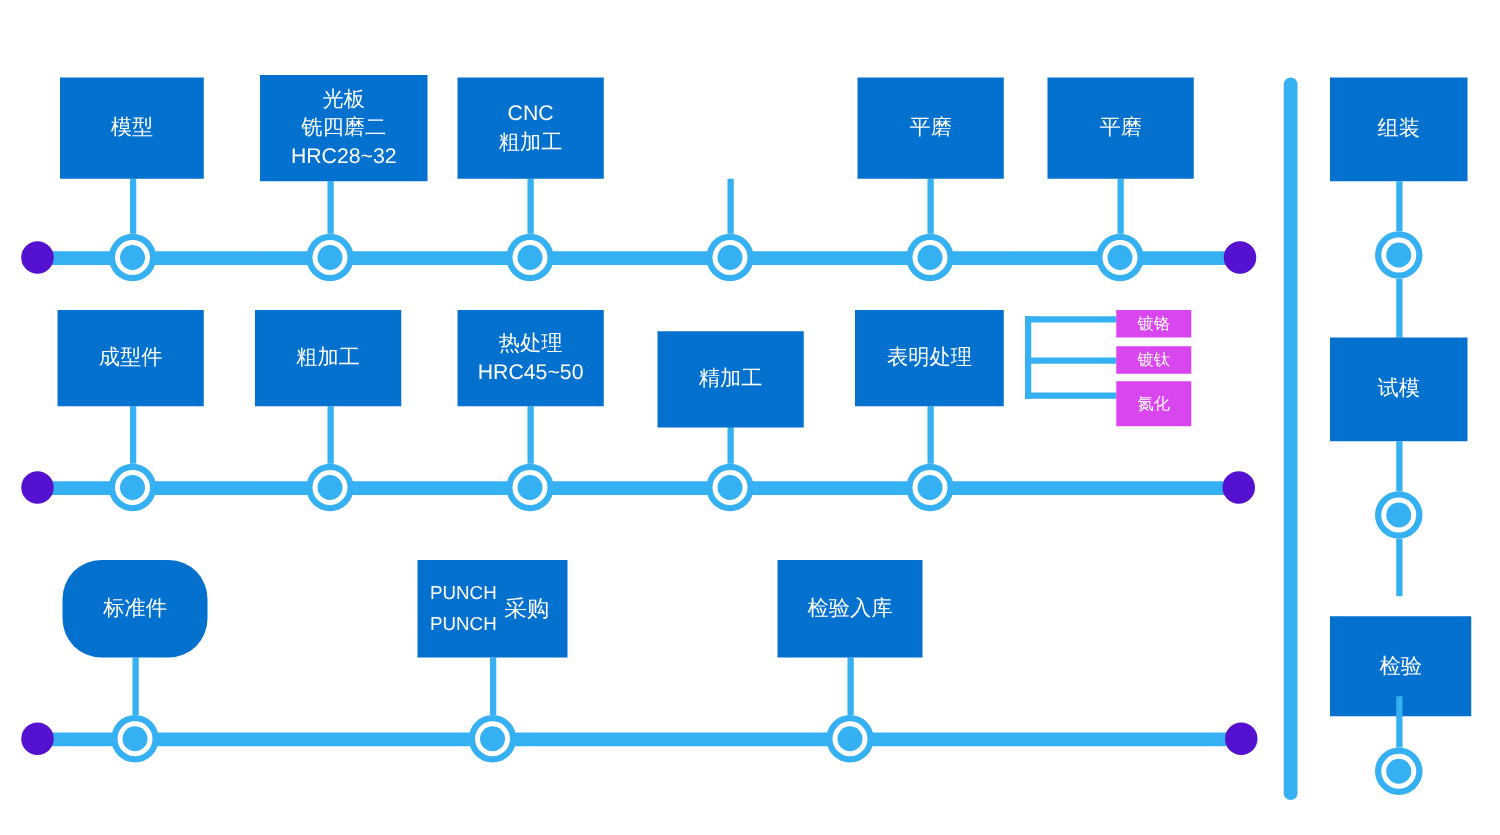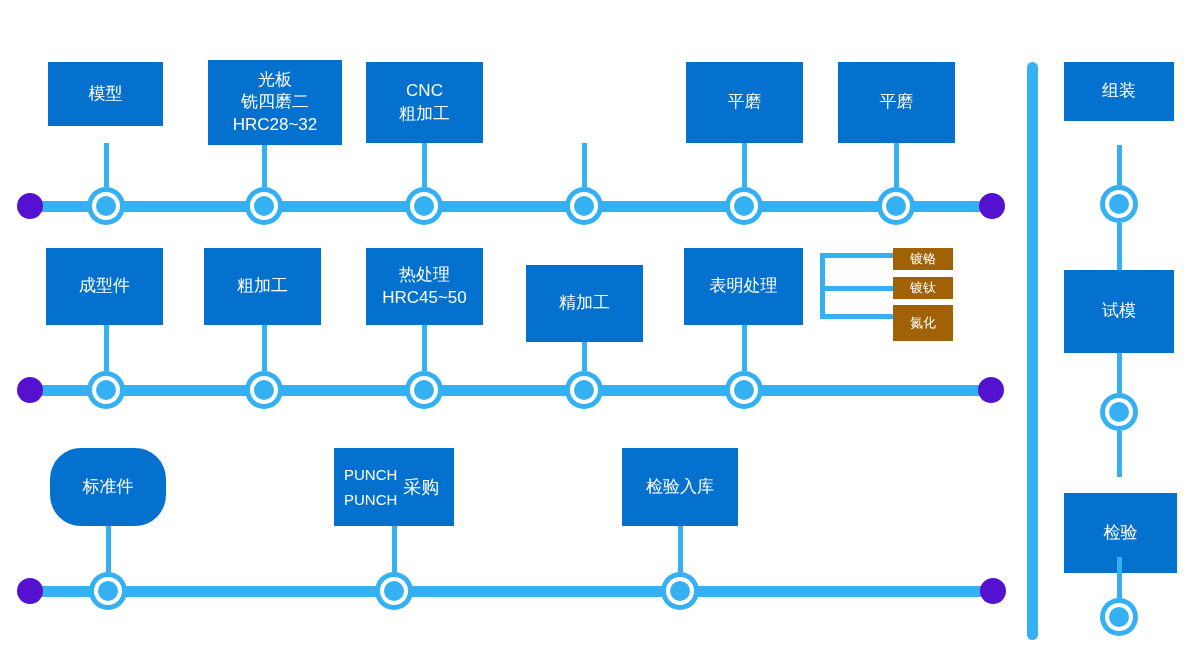--- a/index.html
+++ b/index.html
@@ -114,21 +114,21 @@
   .box.composite .suffix {
     font-size: 18px;
     margin-left: 6px;
     align-self: center;
     padding-top: 2px;
   }
 
   
   .mini-box {
     position: absolute;
-    background: #a16207;
+    background: #d946ef;
     color: #ffffff;
     font-size: 13px;
     display: flex;
     align-items: center;
     justify-content: center;
     box-sizing: border-box;
   }
 
   
   .bracket-spine {
@@ -164,21 +164,21 @@
     <div class="track" style="left: 30px; top: 201px; width: 962px;"></div>
     <div class="terminal-dot" style="left: 17px; top: 193px;"></div>
     <div class="terminal-dot" style="left: 979px; top: 193px;"></div>
     <div class="track" style="left: 30px; top: 385px; width: 961px;"></div>
     <div class="terminal-dot" style="left: 17px; top: 377px;"></div>
     <div class="terminal-dot" style="left: 978px; top: 377px;"></div>
     <div class="track" style="left: 30px; top: 586px; width: 963px;"></div>
     <div class="terminal-dot" style="left: 17px; top: 578px;"></div>
     <div class="terminal-dot" style="left: 980px; top: 578px;"></div>
     <div class="stem" style="left: 103.5px; top: 143px; height: 44px;"></div>
-    <div class="box" style="left: 48px; top: 62px; width: 115px; height: 64px;">
+    <div class="box" style="left: 48px; top: 62px; width: 115px; height: 81px;">
       <div class="lines">
         <span class="ln">模型</span>
       </div>
     </div>
     <div class="node" style="left: 87px; top: 187px;"></div>
     <div class="stem" style="left: 261.5px; top: 145px; height: 42px;"></div>
     <div class="box" style="left: 208px; top: 60px; width: 134px; height: 85px;">
       <div class="lines">
         <span class="ln">光板</span>
         <span class="ln">铣四磨二</span>
@@ -270,21 +270,21 @@
     </div>
     <div class="node" style="left: 375px; top: 572px;"></div>
     <div class="stem" style="left: 677.5px; top: 526px; height: 46px;"></div>
     <div class="box" style="left: 622px; top: 448px; width: 116px; height: 78px;">
       <div class="lines">
         <span class="ln">检验入库</span>
       </div>
     </div>
     <div class="node" style="left: 661px; top: 572px;"></div>
     <div class="separator" style="left: 1027px; top: 62px; height: 578px;"></div>
-    <div class="box" style="left: 1064px; top: 62px; width: 110px; height: 59px;">
+    <div class="box" style="left: 1064px; top: 62px; width: 110px; height: 83px;">
       <div class="lines">
         <span class="ln">组装</span>
       </div>
     </div>
     <div class="vstem" style="left: 1116.5px; top: 145px; height: 40px;"></div>
     <div class="vstem" style="left: 1116.5px; top: 223px; height: 47px;"></div>
     <div class="node" style="left: 1100px; top: 185px;"></div>
     <div class="box" style="left: 1064px; top: 270px; width: 110px; height: 83px;">
       <div class="lines">
         <span class="ln">试模</span>

